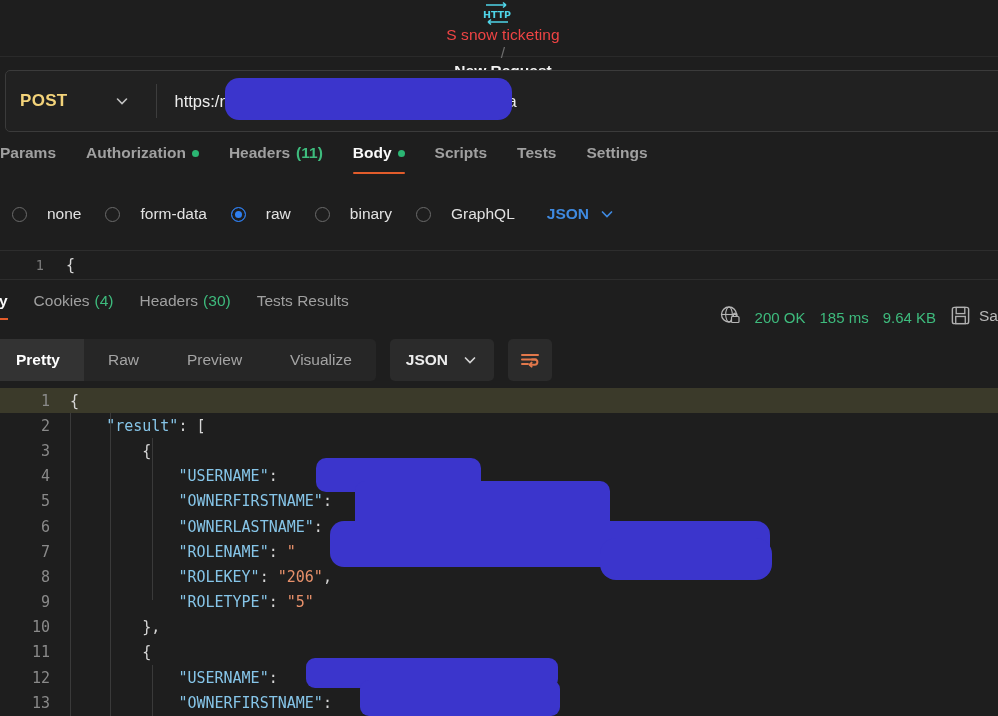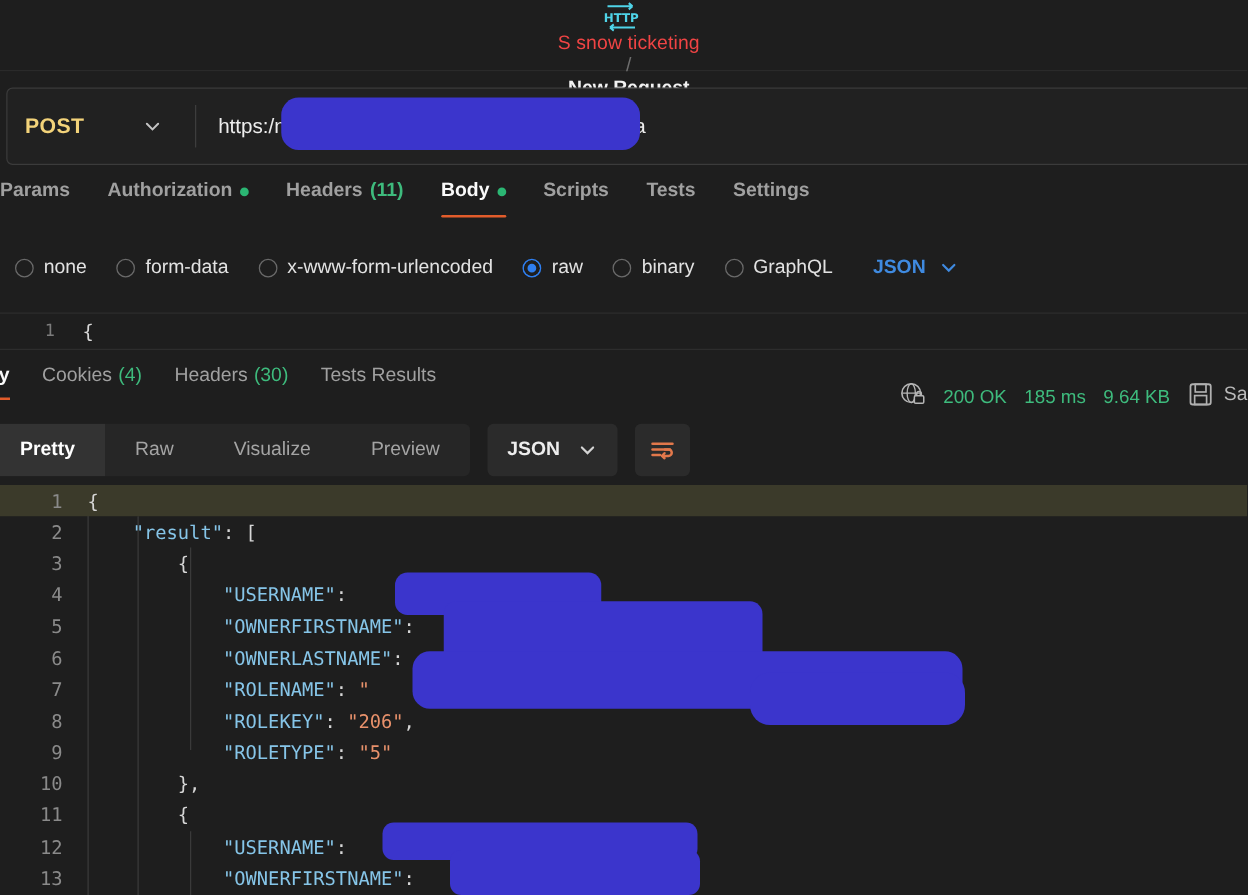--- a/index.html
+++ b/index.html
@@ -74,21 +74,21 @@
     height: 2px; background: #e25c2b; border-radius: 2px;
   }
   .dot-green { width: 7px; height: 7px; border-radius: 50%; background: #2bb673; display:inline-block; }
   .count-green { color: #3ebb7d; }
 
   
   .bodytype {
     position: absolute; left: 0; top: 196px; width: 998px; height: 36px;
     display: flex; align-items: center;
   }
-  .radio-item { display: flex; align-items: center; gap: 8px; margin-right: 24px; }
+  .radio-item { display: flex; align-items: center; gap: 20px; margin-right: 24px; }
   .radio-item:first-child { margin-left: 12px; }
   .radio {
     width: 15px; height: 15px; border-radius: 50%;
     border: 1.5px solid #6a6a6a; flex: 0 0 auto;
   }
   .radio.checked {
     border-color: #2f7ff0; background: #2f7ff0;
     box-shadow: inset 0 0 0 3px #1e1e1e, inset 0 0 0 9px #2f7ff0;
   }
   .radio-label { color: #e2e2e2; font-size: 15.5px; white-space: nowrap; }
@@ -253,24 +253,20 @@
 </div>
 
 <div class="bodytype">
   <label class="radio-item">
     <span class="radio"></span>
     <span class="radio-label">none</span>
   </label>
   <label class="radio-item">
     <span class="radio"></span>
     <span class="radio-label">form-data</span>
-  </label>
-  <label class="radio-item">
-    <span class="radio"></span>
-    <span class="radio-label">x-www-form-urlencoded</span>
   </label>
   <label class="radio-item">
     <span class="radio checked"></span>
     <span class="radio-label">raw</span>
   </label>
   <label class="radio-item">
     <span class="radio"></span>
     <span class="radio-label">binary</span>
   </label>
   <label class="radio-item">
@@ -338,24 +334,24 @@
 
 <div class="view-toolbar">
   <div class="seg-group">
     <div class="seg active">
       <span>Pretty</span>
     </div>
     <div class="seg">
       <span>Raw</span>
     </div>
     <div class="seg">
-      <span>Visualize</span>
+      <span>Preview</span>
     </div>
     <div class="seg">
-      <span>Preview</span>
+      <span>Visualize</span>
     </div>
   </div>
   <div class="resp-json-select">
     <span class="lbl">JSON</span>
     <span style="display:flex;">
       <svg width="16" height="16" viewBox="0 0 16 16">
         <path d="M3.5 6 L8 10.5 L12.5 6" stroke="#d4d4d4" stroke-width="1.7" fill="none" stroke-linecap="round"></path>
       </svg>
     </span>
   </div>

